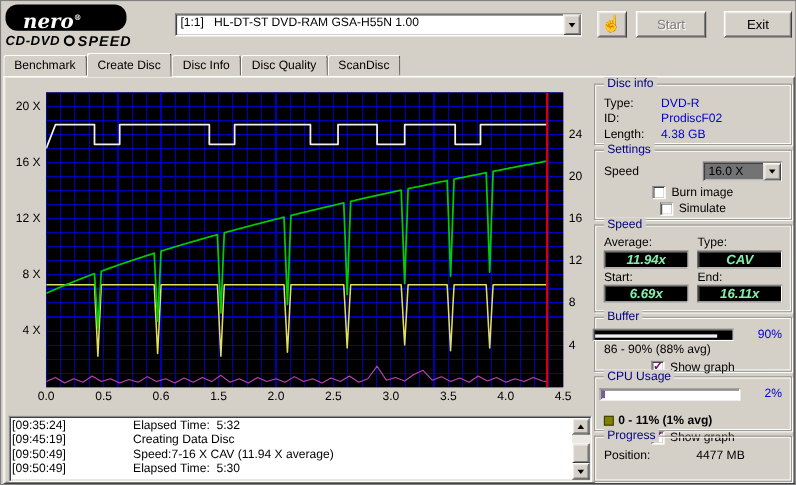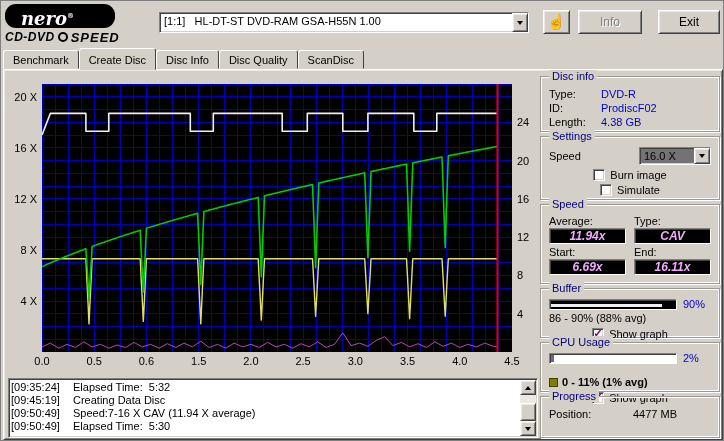--- a/index.html
+++ b/index.html
@@ -80,21 +80,21 @@
   .x-axis-labels span { position:absolute; width:26px; text-align:center; }
 
   
   .log {
     position:absolute; left:4px; top:308px; width:530px; height:60px;
     background:#fff;
   }
   .log-lines { position:absolute; left:2px; top:2px; right:18px; bottom:2px; overflow:hidden; }
   .log-row { display:flex; line-height:13px; }
   .log-time { width:62px; flex:none; white-space:pre; }
-  .log-text { white-space:pre; }
+  .log-text { white-space:pre;margin-left:48px; }
   .scrollbar { position:absolute; top:1px; right:1px; bottom:1px; width:16px; background:#ece9e4; }
   .sb-btn { position:absolute; left:0; width:16px; height:15px; display:flex; align-items:center; justify-content:center; }
   .sb-up { top:0; } .sb-down { bottom:0; }
   .sb-thumb { position:absolute; left:0; width:16px; height:18px; bottom:15px; }
 
   
   .groupbox {
     position:absolute; left:536px; width:180px;
     border:1px solid #9a988f;
     box-shadow: inset 1px 1px 0 #ffffff, inset -1px -1px 0 #ffffff, 1px 1px 0 #ffffff;
@@ -117,23 +117,23 @@
   }
   .check { color:#800080; font-weight:bold; font-size:11px; line-height:1; margin-top:-2px; }
 
   .speed-grid { display:grid; grid-template-columns:1fr 1fr; column-gap:8px; row-gap:2px; }
   .slbl { display:block; line-height:13px; }
   .valbox {
     height:16px; background:#000; display:flex; align-items:center; justify-content:center;
     border:1px solid; border-color:#808080 #fff #fff #808080;
     box-shadow: inset 1px 1px 0 #404040;
   }
-  .valbox span { color:#f0abfc; font-weight:bold; font-style:italic; font-size:12px; }
-
-  .bar-row { gap:6px; }
+  .valbox span { color:#86efac; font-weight:bold; font-style:italic; font-size:12px; }
+
+  .bar-row { gap:22px;justify-content:flex-end; }
   .meter { width:128px; height:11px; position:relative; flex:none;
     border:1px solid; border-color:#808080 #fff #fff #808080;
     box-shadow: inset 1px 1px 0 #404040; }
   .meter-buffer { background:#000; }
   .meter-buffer .meter-fill { position:absolute; left:1px; top:4px; height:3px; background:#f0f0f0; }
   .meter-cpu { background:#fff; }
   .meter-cpu .meter-fill { position:absolute; left:1px; top:1px; bottom:1px; background:#7a5aa0; }
   .pct { color:#0000cc; }
   .range { margin-top:2px; line-height:13px; }
   .range-row { gap:4px; margin-top:12px; line-height:13px;font-weight:bold; }
@@ -155,21 +155,21 @@
     </div>
 
     <div class="combo sunken drive-combo">
       <span class="combo-text">[1:1]   HL-DT-ST DVD-RAM GSA-H55N 1.00</span>
       <span class="combo-btn raised">
           <span class="arr-down"></span>
         </span>
     </div>
 
     <button class="btn raised btn-hand"><span>☝</span></button>
-    <button class="btn raised btn-start">Info</button>
+    <button class="btn raised btn-start">Start</button>
     <button class="btn raised btn-exit">Exit</button>
   </div>
 
   <div class="tabs">
     <div class="tab">Benchmark</div>
     <div class="tab active">Create Disc</div>
     <div class="tab">Disc Info</div>
     <div class="tab">Disc Quality</div>
     <div class="tab">ScanDisc</div>
   </div>

